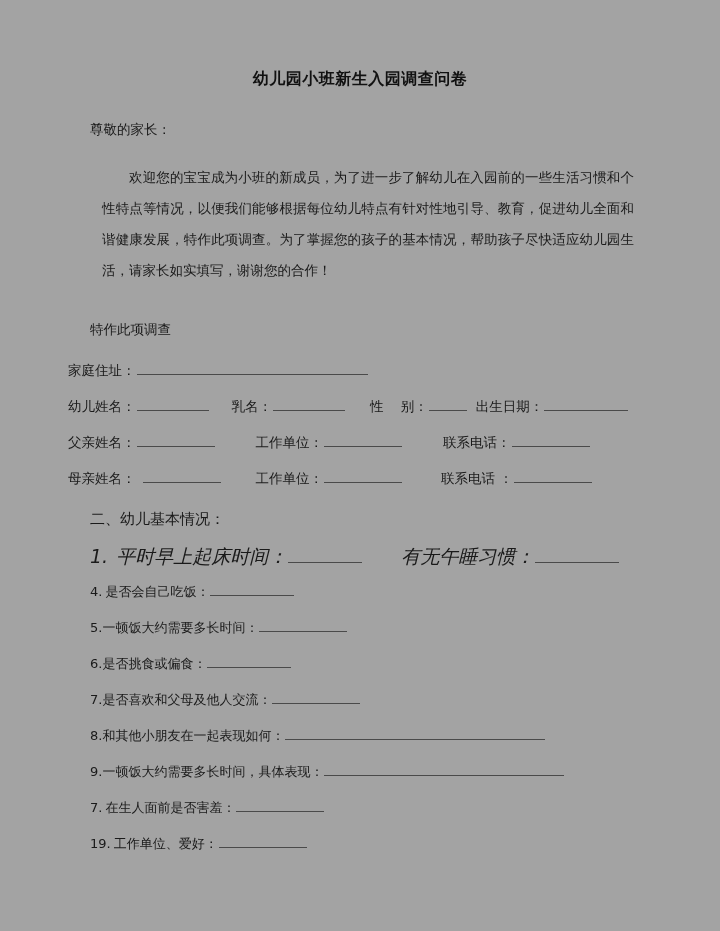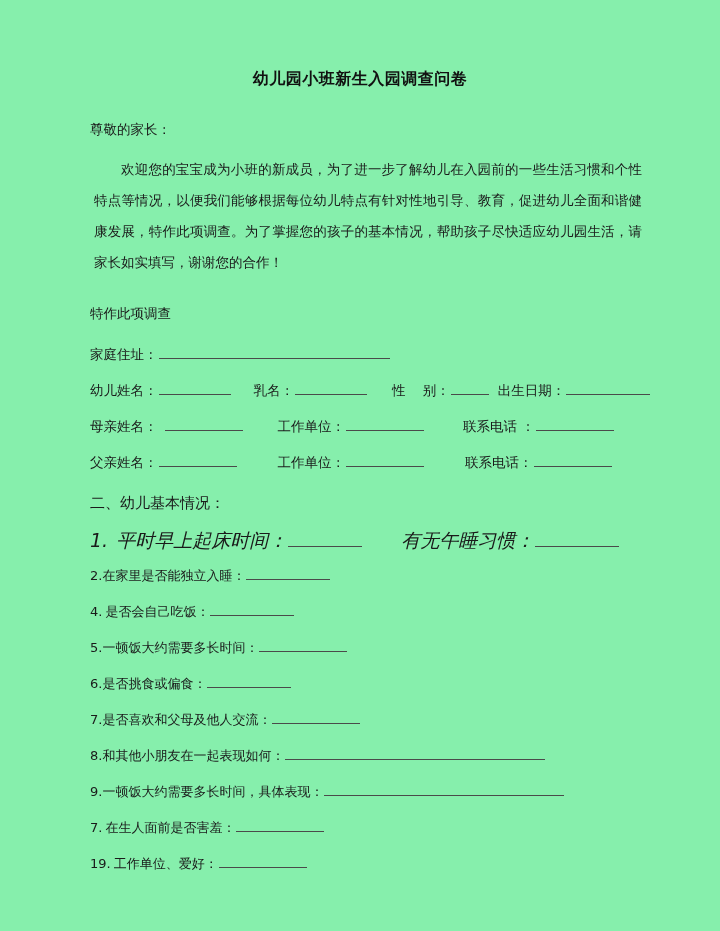--- a/index.html
+++ b/index.html
@@ -13,21 +13,21 @@
     height: 931px;
     overflow: hidden;
     font-family: "DejaVu Sans", "Liberation Sans", sans-serif;
     color: #1a1a1a;
     -webkit-font-smoothing: antialiased;
   }
   .page {
     position: relative;
     width: 720px;
     height: 931px;
-    background: #86efac;
+    background: #a3a3a3;
     box-sizing: border-box;
   }
 
   
   .doc-title {
     text-align: center;
     font-size: 16px;
     font-weight: bold;
     letter-spacing: 0.5px;
     margin: 0;
@@ -37,21 +37,21 @@
   }
 
   
   .salutation {
     margin: 0;
     padding: 22px 0 0 90px;
     font-size: 13.5px;
     line-height: 30px;
   }
   .intro {
-    margin: 4px;
+    margin: 12px;
     padding: 6px 74px 0 90px;
     font-size: 13.5px;
     line-height: 31px;
     text-align: justify;
     text-indent: 2em;
     text-justify: inter-character;
   }
 
   
   .section-head {
@@ -62,21 +62,21 @@
   }
   .section-head-2 {
     margin: 0;
     padding: 8px 0 0 90px;
     font-size: 15px;
     line-height: 30px;
   }
 
   
   .form-rows {
-    padding: 8px 0 0 90px;
+    padding: 8px 0 0 68px;
   }
   .form-row {
     font-size: 13.5px;
     line-height: 36px;
     white-space: nowrap;
   }
   .q-list {
     padding: 4px 0 0 90px;
   }
   .q-row {
@@ -118,40 +118,37 @@
 
     <div class="form-row">
       <span class="lbl">家庭住址：</span><span class="blank" style="width:231px"></span>
     </div>
 
     <div class="form-row">
       <span class="lbl">幼儿姓名：</span><span class="blank" style="width:72px"></span><span class="gap" style="width:22px">&nbsp;</span><span class="lbl">乳名：</span><span class="blank" style="width:72px"></span><span class="gap" style="width:24px">&nbsp;</span><span class="lbl">性    别：</span><span class="blank" style="width:38px"></span><span class="gap" style="width:8px">&nbsp;</span><span class="lbl">出生日期：</span><span class="blank" style="width:84px"></span>
     </div>
 
     <div class="form-row">
-      <span class="lbl">母亲姓名：</span><span class="gap" style="width:6px">&nbsp;</span><span class="blank" style="width:78px"></span><span class="gap" style="width:34px">&nbsp;</span><span class="lbl">工作单位：</span><span class="blank" style="width:78px"></span><span class="gap" style="width:38px">&nbsp;</span><span class="lbl">联系电话 ：</span><span class="blank" style="width:78px"></span>
+      <span class="lbl">父亲姓名：</span><span class="blank" style="width:78px"></span><span class="gap" style="width:40px">&nbsp;</span><span class="lbl">工作单位：</span><span class="blank" style="width:78px"></span><span class="gap" style="width:40px">&nbsp;</span><span class="lbl">联系电话：</span><span class="blank" style="width:78px"></span>
     </div>
 
     <div class="form-row">
-      <span class="lbl">父亲姓名：</span><span class="blank" style="width:78px"></span><span class="gap" style="width:40px">&nbsp;</span><span class="lbl">工作单位：</span><span class="blank" style="width:78px"></span><span class="gap" style="width:40px">&nbsp;</span><span class="lbl">联系电话：</span><span class="blank" style="width:78px"></span>
+      <span class="lbl">母亲姓名：</span><span class="gap" style="width:6px">&nbsp;</span><span class="blank" style="width:78px"></span><span class="gap" style="width:34px">&nbsp;</span><span class="lbl">工作单位：</span><span class="blank" style="width:78px"></span><span class="gap" style="width:38px">&nbsp;</span><span class="lbl">联系电话 ：</span><span class="blank" style="width:78px"></span>
     </div>
 
   </div>
 
   <p class="section-head-2">二、幼儿基本情况：</p>
 
   <div class="q-list">
 
     <div class="q-row first">
       <span class="lbl">1.</span><span class="gap" style="width:8px">&nbsp;</span><span class="lbl">平时早上起床时间：</span><span class="blank" style="width:74px"></span><span class="gap" style="width:38px">&nbsp;</span><span class="lbl">有无午睡习惯：</span><span class="blank" style="width:84px"></span>
     </div>
 
-    <div class="q-row">
-      <span class="lbl">2.</span><span class="lbl">在家里是否能独立入睡：</span><span class="blank" style="width:84px"></span>
-    </div>
 
 
     <div class="q-row">
       <span class="lbl">4.</span><span class="gap" style="width:3px">&nbsp;</span><span class="lbl">是否会自己吃饭：</span><span class="blank" style="width:84px"></span>
     </div>
 
     <div class="q-row">
       <span class="lbl">5.</span><span class="lbl">一顿饭大约需要多长时间：</span><span class="blank" style="width:88px"></span>
     </div>
 

